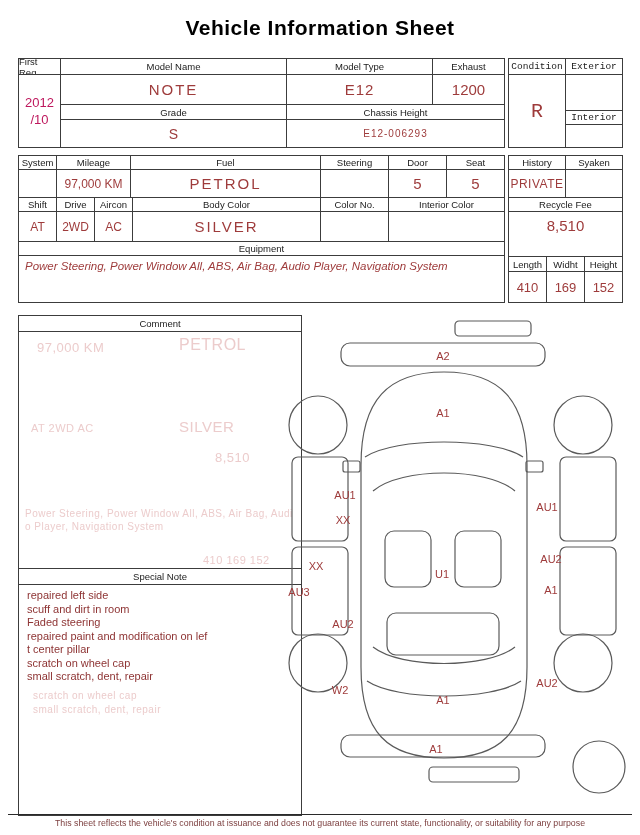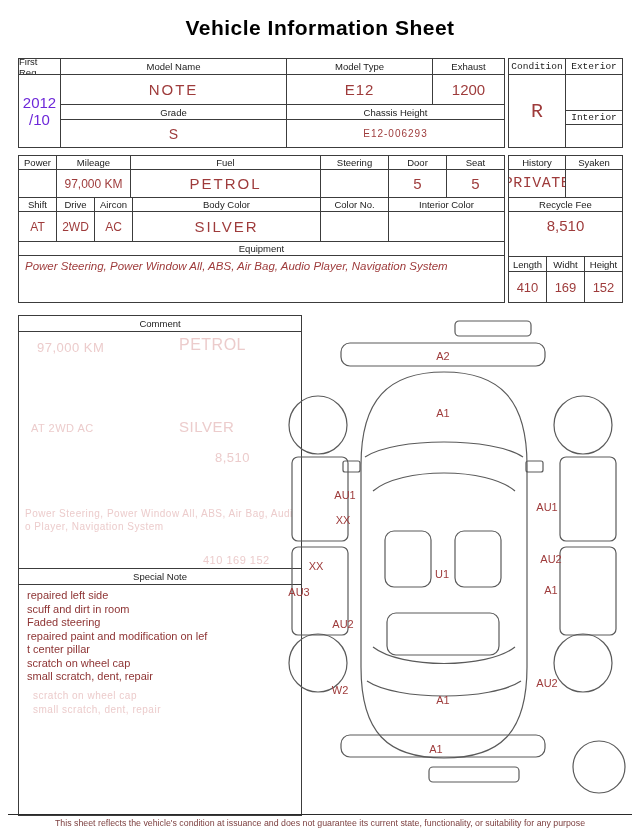--- a/index.html
+++ b/index.html
@@ -51,21 +51,21 @@
 <div class="page">
 
   <h1 class="title">Vehicle Information Sheet</h1>
 
   <div class="grid abs" style="left:18px;top:58px;grid-template-columns:42px 226px 146px 72px;grid-template-rows:16px 30px 15px 28px;">
     <div class="cell hdr" style="grid-row:1;grid-column:1;">First Reg.</div>
     <div class="cell hdr" style="grid-row:1;grid-column:2;">Model Name</div>
     <div class="cell hdr" style="grid-row:1;grid-column:3;">Model Type</div>
     <div class="cell hdr" style="grid-row:1;grid-column:4;">Exhaust</div>
 
-    <div class="cell val pre" style="grid-row:2/5;grid-column:1;font-size:15px;line-height:17px;color:#6d28d9;">2012
+    <div class="cell val pre" style="grid-row:2/5;grid-column:1;font-size:13px;line-height:17px;color:#be185d;">2012
 /10</div>
     <div class="cell val" style="grid-row:2;grid-column:2;font-size:15px;letter-spacing:2px;">NOTE</div>
     <div class="cell val" style="grid-row:2;grid-column:3;font-size:15px;letter-spacing:1px;">E12</div>
     <div class="cell val" style="grid-row:2;grid-column:4;font-size:15px;">1200</div>
 
     <div class="cell hdr" style="grid-row:3;grid-column:2;">Grade</div>
     <div class="cell hdr" style="grid-row:3;grid-column:3/5;">Chassis Height</div>
     <div class="cell val" style="grid-row:4;grid-column:2;font-size:14px;">S</div>
     <div class="cell val" style="grid-row:4;grid-column:3/5;font-size:10px;letter-spacing:1px;">E12-006293</div>
   </div>
@@ -73,21 +73,21 @@
   <div class="grid abs" style="left:508px;top:58px;grid-template-columns:57px 57px;grid-template-rows:16px 36px 14px 23px;font-family:Liberation Mono, monospace;">
     <div class="cell hdr" style="grid-row:1;grid-column:1;">Condition</div>
     <div class="cell hdr" style="grid-row:1;grid-column:2;">Exterior</div>
     <div class="cell val" style="grid-row:2/5;grid-column:1;font-size:20px;">R</div>
     <div class="cell" style="grid-row:2;grid-column:2;"></div>
     <div class="cell hdr" style="grid-row:3;grid-column:2;">Interior</div>
     <div class="cell" style="grid-row:4;grid-column:2;"></div>
   </div>
 
   <div class="grid abs" style="left:18px;top:155px;grid-template-columns:38px 74px 190px 68px 58px 58px;grid-template-rows:14px 28px;">
-    <div class="cell hdr">Power</div>
+    <div class="cell hdr">System</div>
     <div class="cell hdr">Mileage</div>
     <div class="cell hdr">Fuel</div>
     <div class="cell hdr">Steering</div>
     <div class="cell hdr">Door</div>
     <div class="cell hdr">Seat</div>
 
     <div class="cell"></div>
     <div class="cell val" style="font-size:12px;">97,000 KM</div>
     <div class="cell val" style="font-size:15px;letter-spacing:2px;">PETROL</div>
     <div class="cell"></div>
@@ -112,21 +112,21 @@
   </div>
 
   <div class="grid abs" style="left:18px;top:241px;grid-template-columns:486px;grid-template-rows:14px 47px;">
     <div class="cell hdr">Equipment</div>
     <div class="cell val topleft" style="font-size:11.5px;line-height:13px;font-style:italic;">Power Steering, Power Window  All, ABS, Air Bag, Audio Player, Navigation System</div>
   </div>
 
   <div class="grid abs" style="left:508px;top:155px;grid-template-columns:57px 57px;grid-template-rows:14px 28px;">
     <div class="cell hdr">History</div>
     <div class="cell hdr">Syaken</div>
-    <div class="cell val" style="font-size:15px;letter-spacing:.5px;font-family:Liberation Mono, monospace;">PRIVATE</div>
+    <div class="cell val" style="font-size:12px;letter-spacing:.5px;">PRIVATE</div>
     <div class="cell"></div>
   </div>
 
   <div class="grid abs" style="left:508px;top:197px;grid-template-columns:114px;grid-template-rows:14px 45px;">
     <div class="cell hdr">Recycle Fee</div>
     <div class="cell val topcenter" style="font-size:15px;">8,510</div>
   </div>
 
   <div class="grid abs" style="left:508px;top:256px;grid-template-columns:38px 38px 38px;grid-template-rows:15px 31px;">
     <div class="cell hdr">Length</div>

